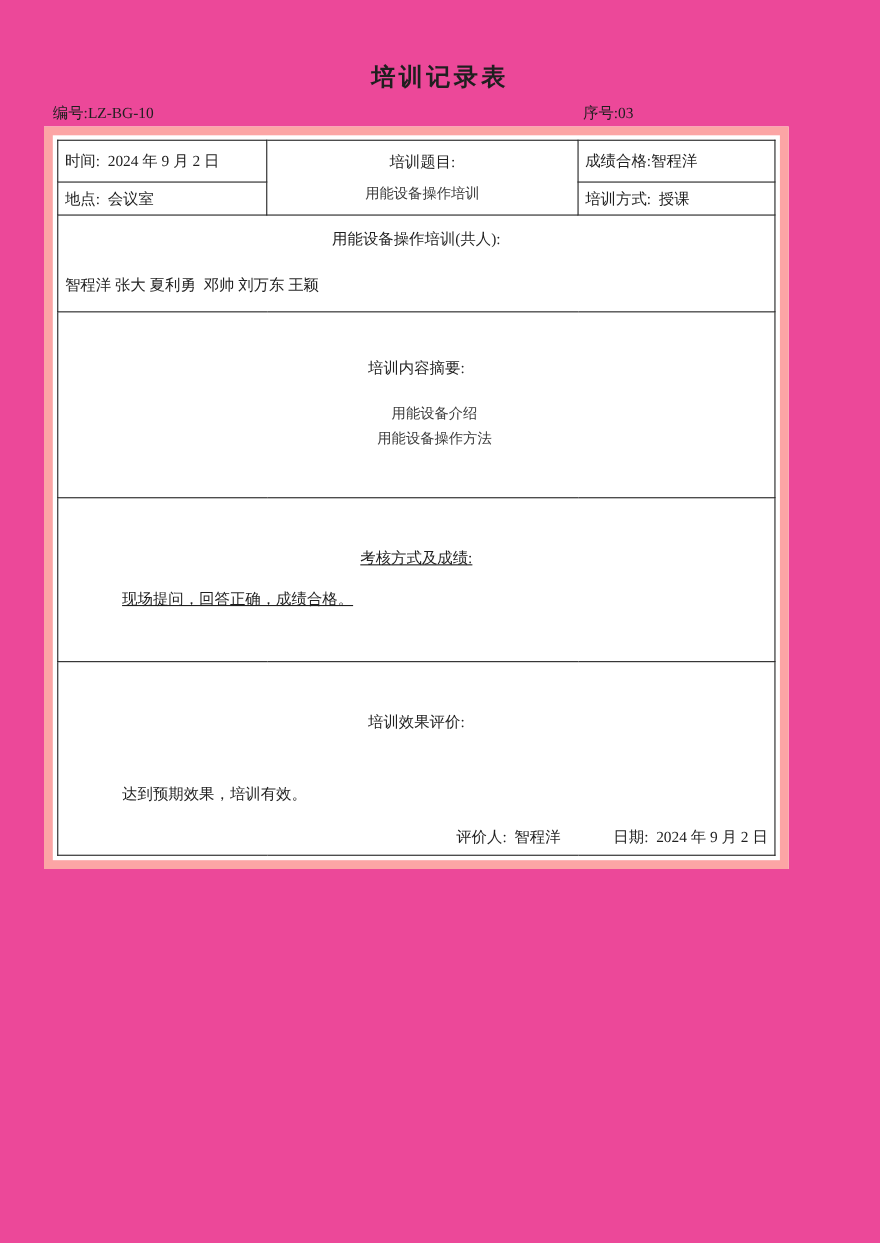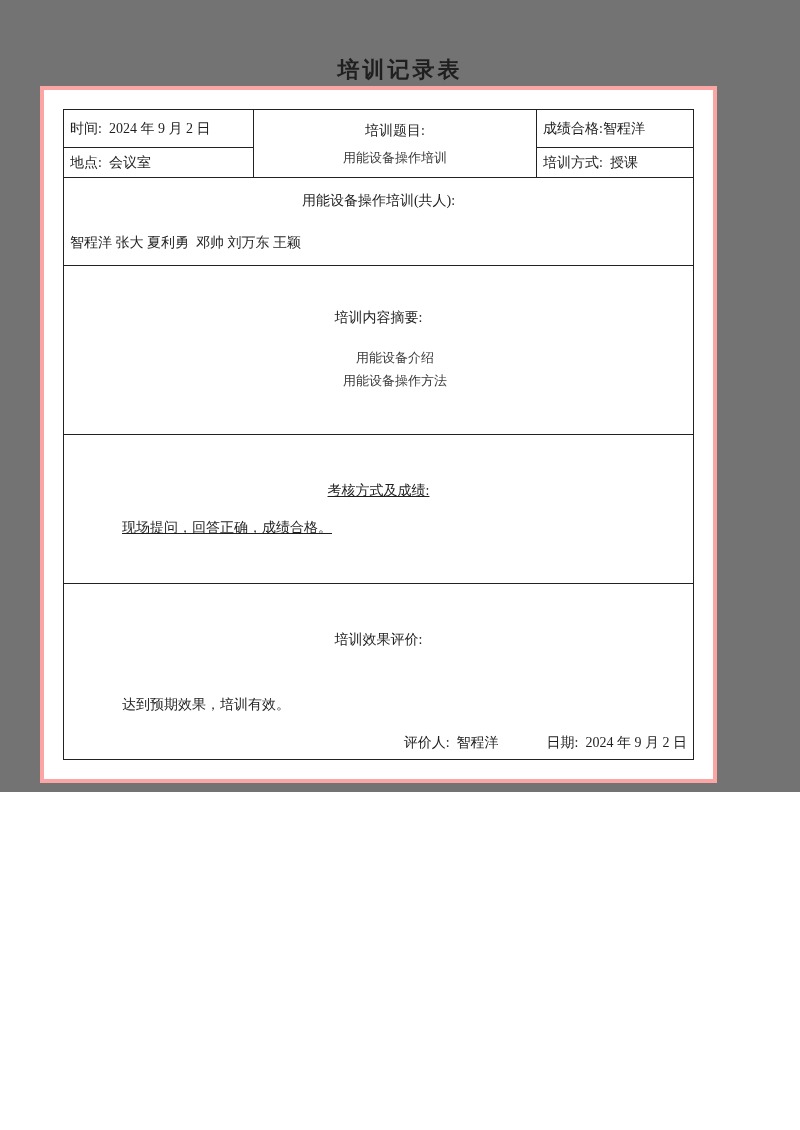--- a/index.html
+++ b/index.html
@@ -3,22 +3,22 @@
 <meta charset="utf-8">
 <style>
   html, body {
     margin: 0;
     padding: 0;
     background: #ffffff;
   }
   .page {
     position: relative;
     width: 800px;
-    height: 792px;
-    background: #737373;
+    height: 1130px;
+    background: #ec4899;
     overflow: hidden;
     font-family: "Liberation Serif", "DejaVu Serif", serif;
     color: #1f1f1f;
   }
   .doc-title {
     margin: 0;
     padding-top: 57px;
     text-align: center;
     font-size: 22px;
     line-height: 26px;
@@ -29,22 +29,22 @@
     position: relative;
     margin: 11px 83px 0 40px;
     height: 18px;
     font-size: 14px;
   }
   .meta-no   { position: absolute; left: 8px;  top: 0; }
   .meta-serial { position: absolute; left: 490px; top: 0; }
 
   .table-wrap {
     margin: 3px 83px 0 40px;
-    border: 4px solid #fca5a5;
-    padding: 19px;
+    border: 8px solid #fca5a5;
+    padding: 4px;
     background: #ffffff;
   }
   table.form {
     width: 100%;
     border-collapse: collapse;
     table-layout: fixed;
   }
   table.form td {
     border: 1px solid #222222;
     font-size: 14px;
@@ -100,20 +100,24 @@
     white-space: nowrap;
   }
 </style>
 </head>
 <body>
 
 <div class="page">
 
   <h1 class="doc-title">培训记录表</h1>
 
+  <div class="meta-row">
+    <span class="meta-no">编号:LZ-BG-10</span>
+    <span class="meta-serial">序号:03</span>
+  </div>
 
   <div class="table-wrap">
     <table class="form">
       <colgroup>
         <col style="width:190px">
         <col style="width:283px">
         <col>
       </colgroup>
 
       <tbody>

